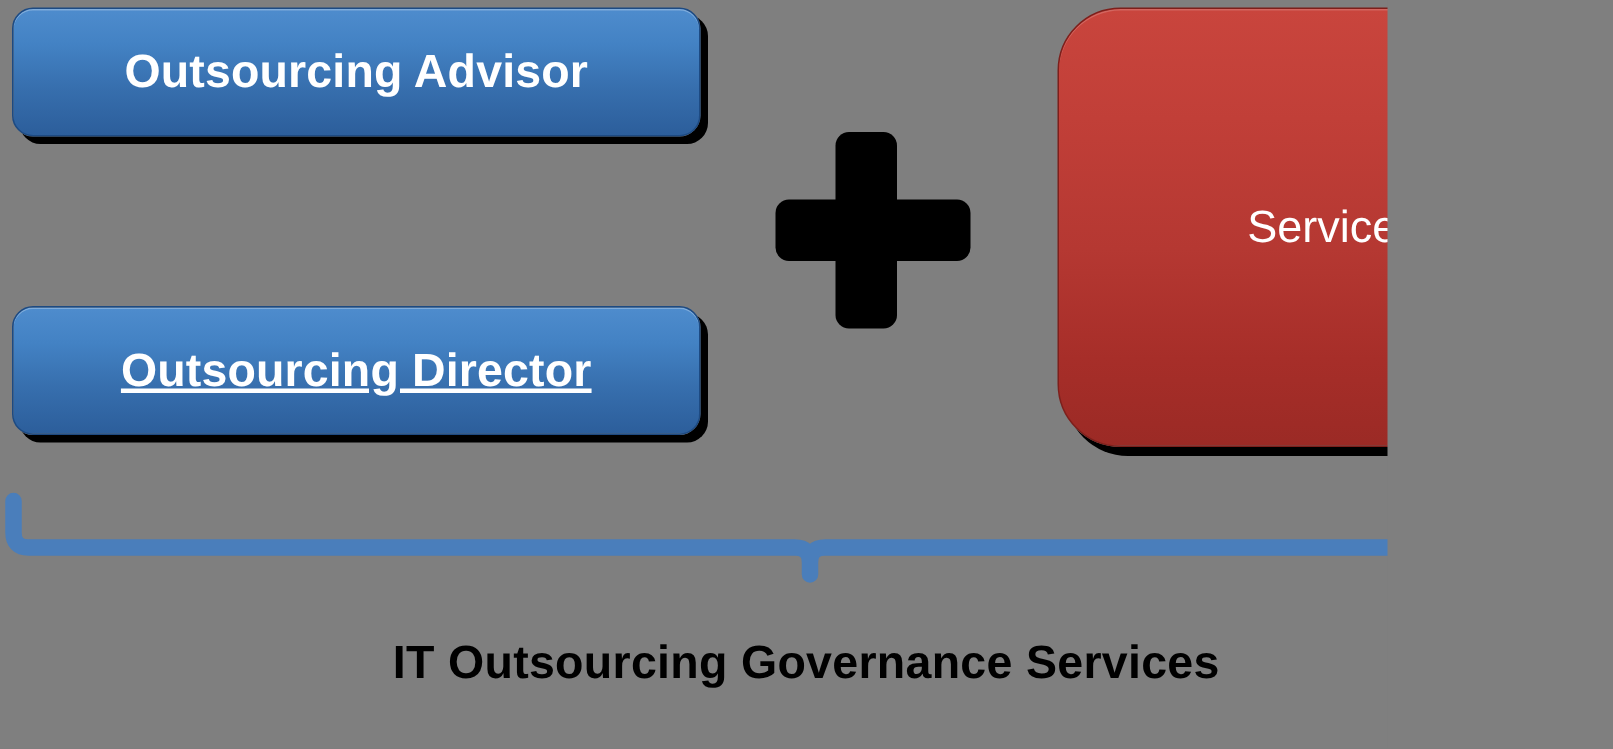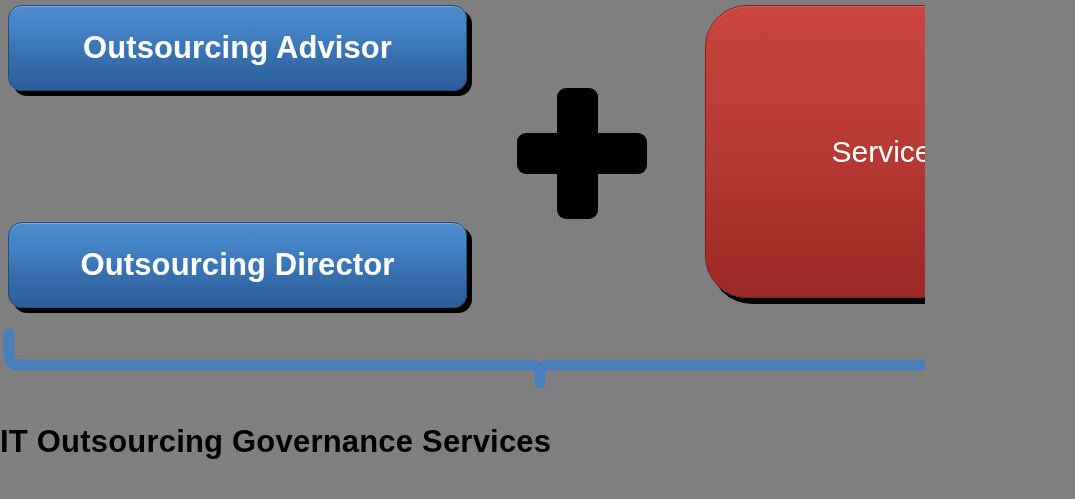--- a/index.html
+++ b/index.html
@@ -46,21 +46,21 @@
                 #4382c4 28%,
                 #376fae 62%,
                 #2c5e9b 100%);
     box-shadow: 5px 5px 0px 0px #000000,
                 inset 0 1px 0 rgba(255,255,255,0.28);
     font-size: 31px;
     letter-spacing: 0.1px;
   }
   .role-box.b1 { top: 5px;   font-weight: bold; }
   .role-box.b2 { top: 110px; font-weight: normal; }
-  .role-box.b3 { top: 222px; font-weight: bold; }
+  .role-box.b3 { top: 204px; font-weight: bold; text-decoration: underline; }
 
   
   .service-box {
     left: 705px;
     top: 5px;
     width: 353px;
     height: 293px;
     border-radius: 42px;
     border: 1px solid #7d1f1b;
     background: linear-gradient(to bottom,
@@ -111,20 +111,21 @@
     width: 1075px;
     height: 66px;
   }
 
   
   .caption {
     position: absolute;
     left: 0;
     top: 424px;
     width: 1075px;
+    text-align: center;
     color: #000000;
     font-size: 31px;
     font-weight: bold;
     letter-spacing: 0.2px;
     white-space: nowrap;
     user-select: none;
   }
 </style>
 </head>
 <body>

